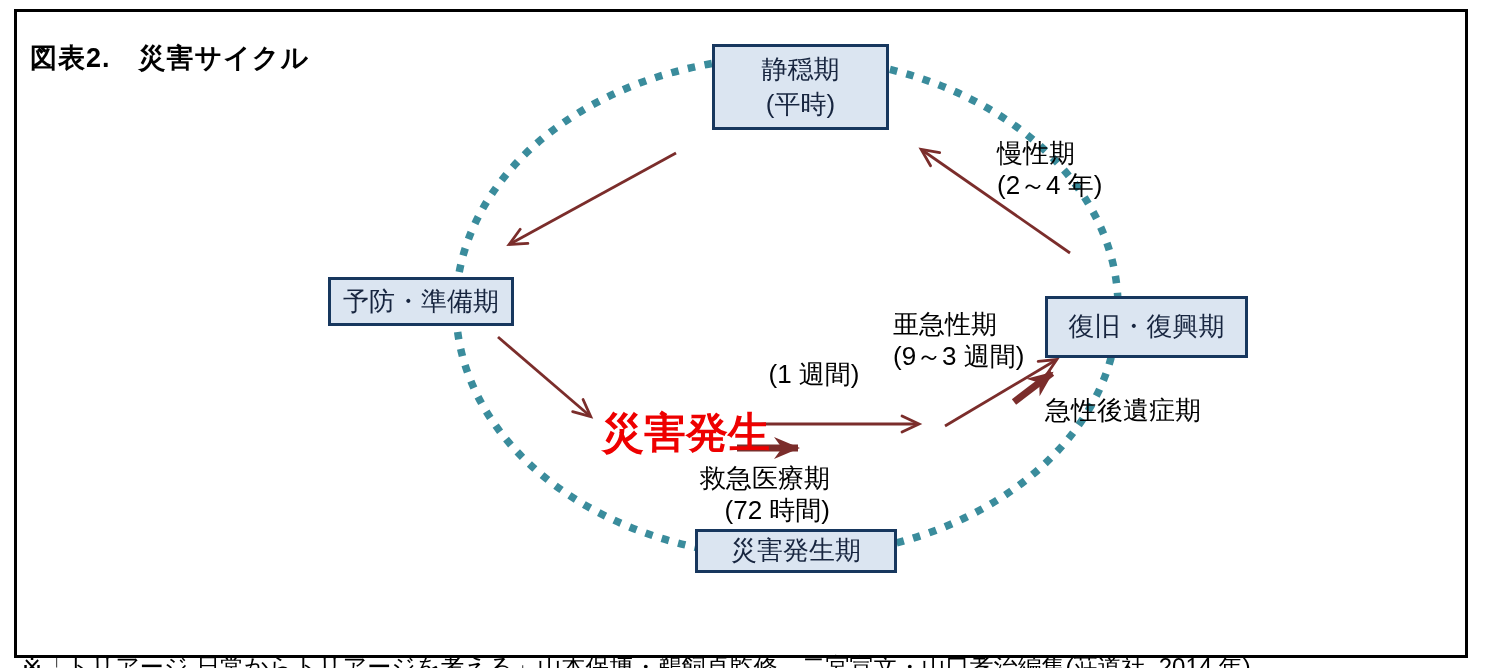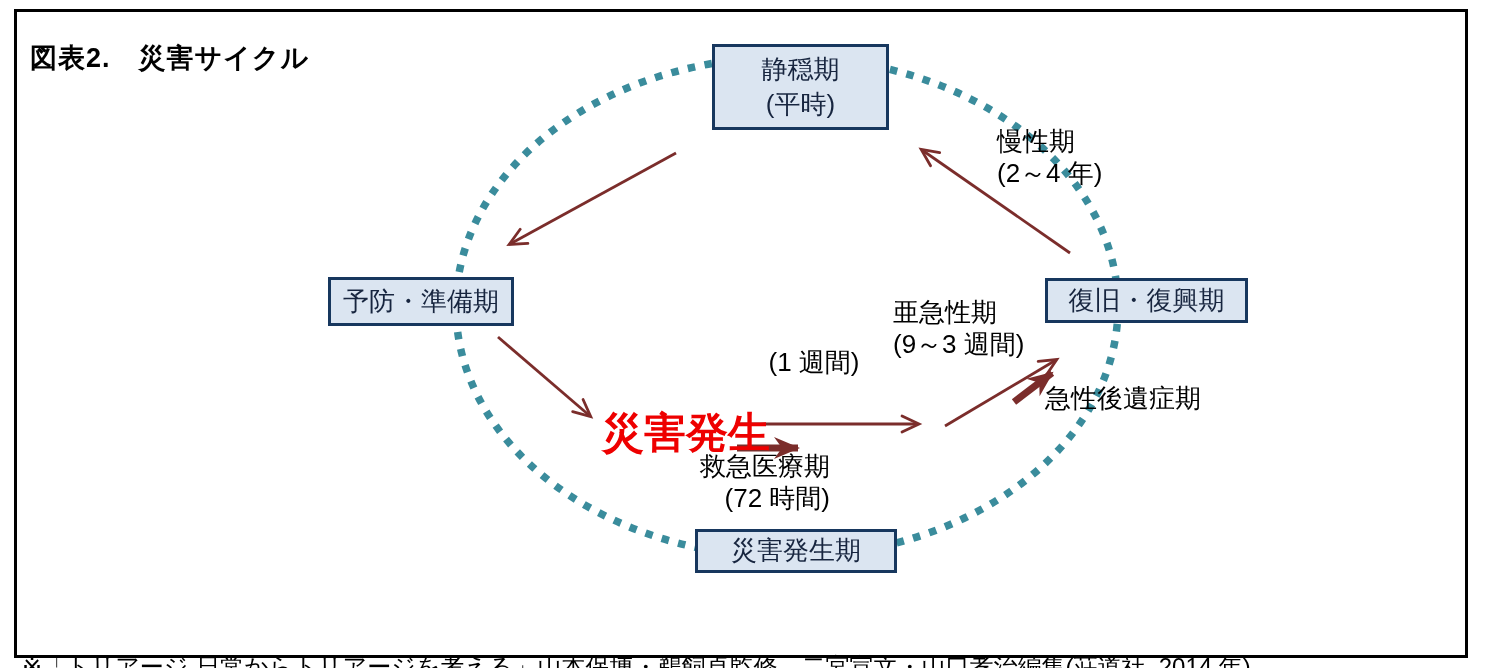--- a/index.html
+++ b/index.html
@@ -47,29 +47,30 @@
     align-items: center;
     justify-content: center;
     color: #17253f;
     font-size: 26px;
     line-height: 1.35;
     text-align: center;
     white-space: nowrap;
   }
   .node-calm       { left: 712px;  top: 44px;  width: 177px; height: 86px; }
   .node-prevention { left: 328px;  top: 277px; width: 186px; height: 49px; text-align: right; }
-  .node-recovery   { left: 1045px; top: 278px; width: 203px; height: 45px; }
+  .node-recovery   { left: 1045px; top: 296px; width: 203px; height: 62px; }
   .node-onset      { left: 695px;  top: 529px; width: 202px; height: 44px; }
 
   .phase-label {
     position: absolute;
     color: #000000;
     font-size: 26px;
     line-height: 1.22;
     white-space: nowrap;
+    margin-top: 12px;
   }
   .lbl-chronic        { left: 997px;  top: 126px; }
   .lbl-subacute       { left: 893px;  top: 297px; }
   .lbl-acute          { left: 748px;  top: 347px; width: 132px; text-align: center; }
   .lbl-emergency      { left: 700px;  top: 451px; text-align: right; }
   .lbl-sequelae       { left: 1045px; top: 383px; }
   .lbl-onset {
     position: absolute;
     left: 602px; top: 405px;
     font-size: 42px;

